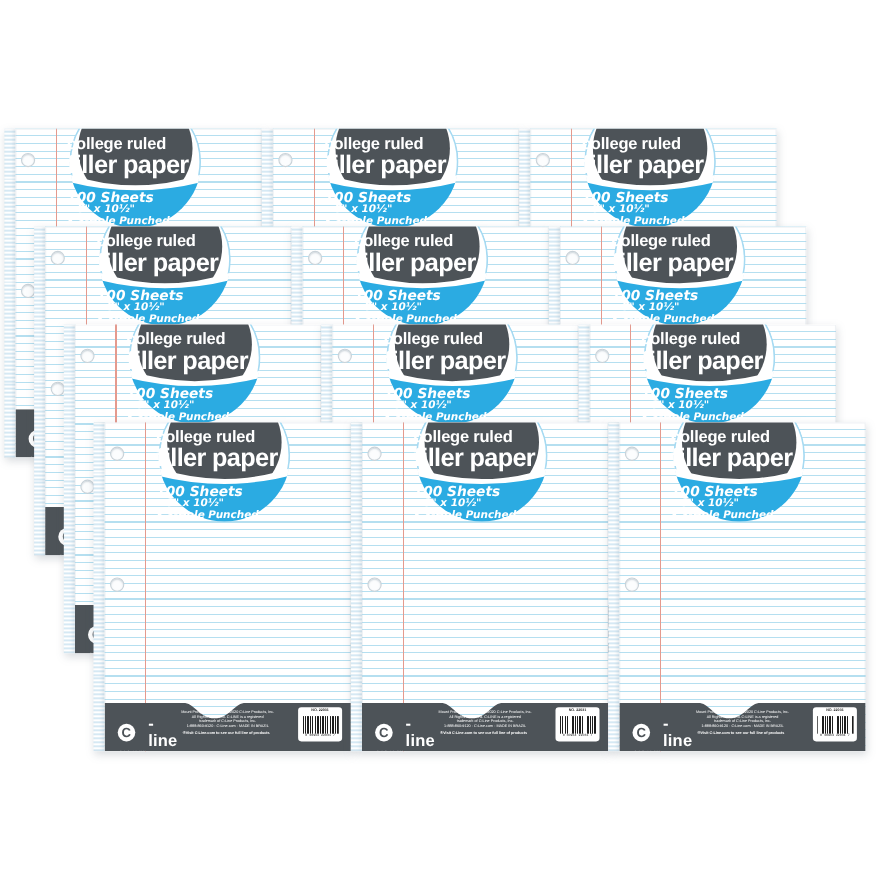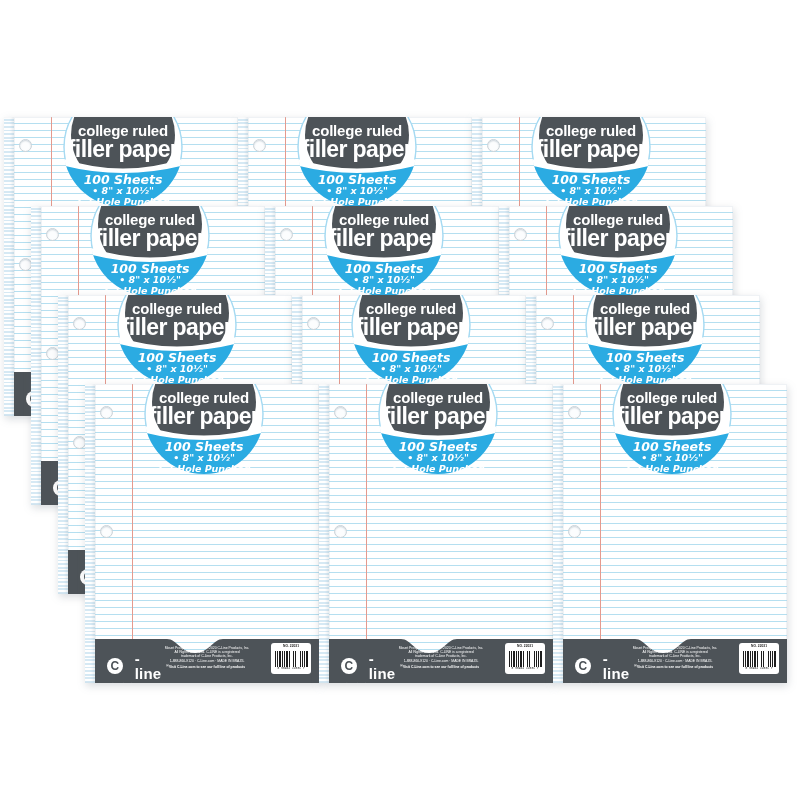--- a/index.html
+++ b/index.html
@@ -30,21 +30,21 @@
 
   .hole{position:absolute;width:11px;height:11px;border-radius:50%;
         background:#fcfdfe;border:1px solid #c9d2d8;
         box-shadow:inset 0 1px 1.5px rgba(120,140,155,.35);}
   .hole-1{left:5px;top:22px;}
   .hole-2{left:5px;top:141px;}
 
   
   .badge{position:absolute;left:47px;top:-30px;width:124px;height:122px;}
   .badge svg{position:absolute;left:0;top:0;}
-  .badge-text{position:absolute;left:0;top:0;width:124px;height:122px;color:#fff;text-align:center;}
+  .badge-text{position:absolute;left:0;top:0;width:124px;height:122px;color:#fff;}
   .lt1{position:absolute;top:36px;width:100%;font:700 15px/15px "Liberation Sans",sans-serif;letter-spacing:-.2px;}
   .lt2{position:absolute;top:50px;width:100%;font:700 23px/24px "Liberation Sans",sans-serif;letter-spacing:-.6px;}
   .lt3{position:absolute;top:86px;width:100%;font:italic 600 12.5px/13px "DejaVu Sans",sans-serif;}
   .lt4{position:absolute;top:99px;width:100%;font:italic 600 9.5px/10px "DejaVu Sans",sans-serif;}
   .lt5{position:absolute;top:110px;width:100%;font:italic 600 9.5px/10px "DejaVu Sans",sans-serif;}
 
   
   .band{position:absolute;left:0;top:255px;width:224px;height:44px;color:#fff;}
   .band svg{position:absolute;left:0;top:0;}
   .brand{position:absolute;left:12px;top:12px;width:62px;}

